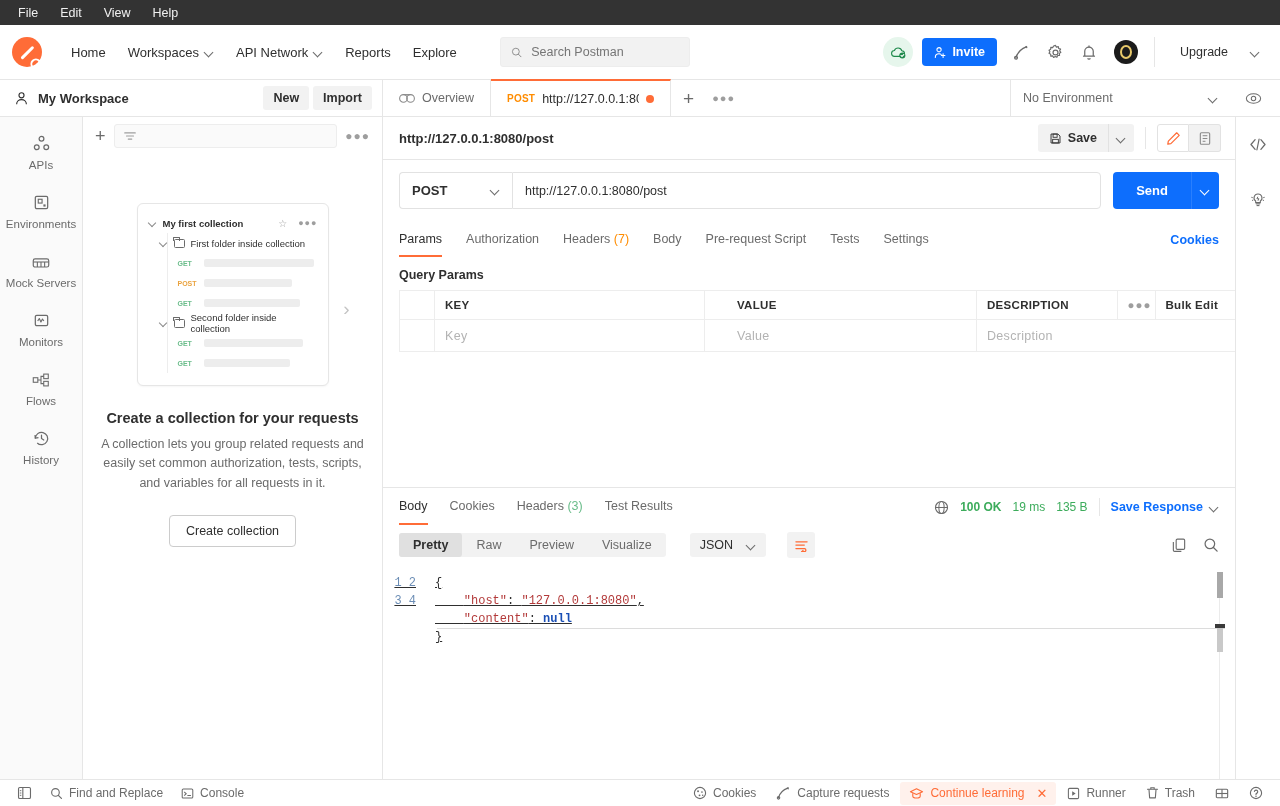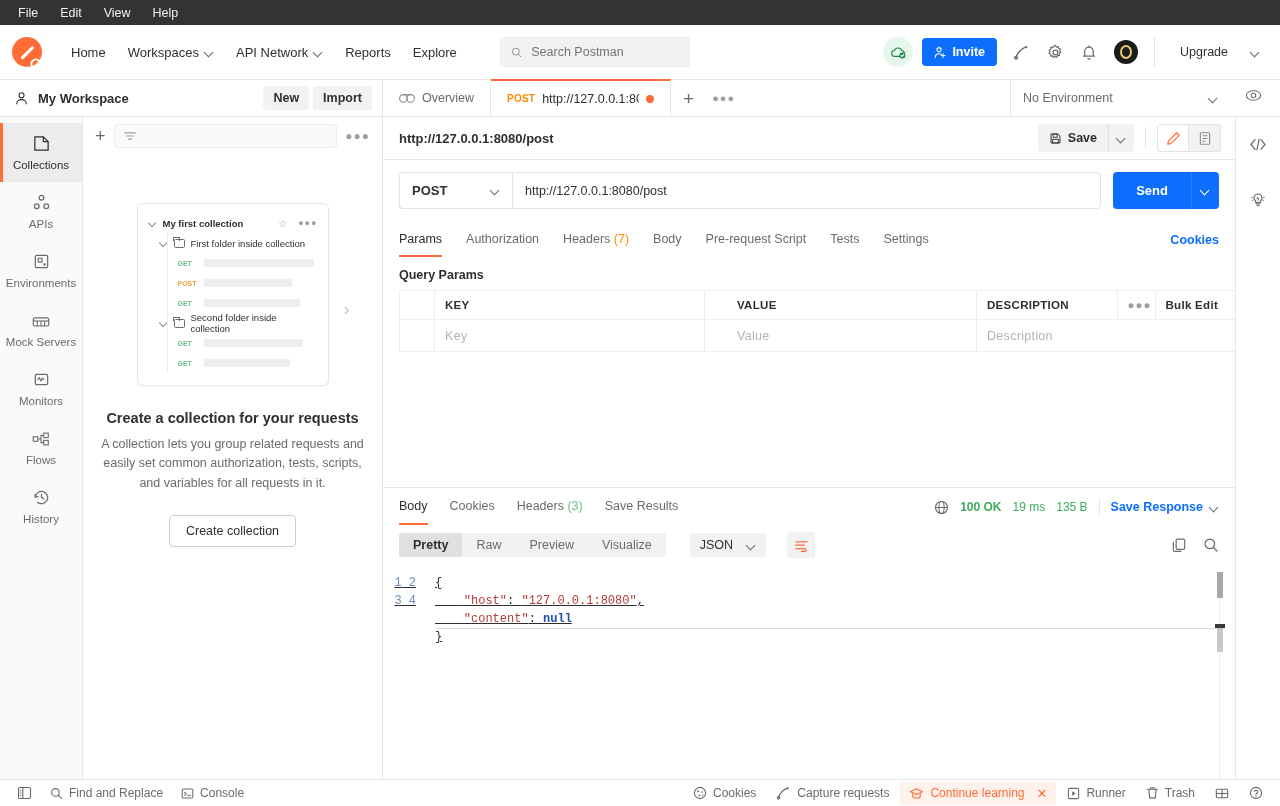--- a/index.html
+++ b/index.html
@@ -111,21 +111,21 @@
     color: #2f2f2f; background: #fff;
     border-top: 2px solid #ff6c37; margin-top: -1px;
   }
   .tab .method { font-size: 10px; font-weight: bold; color: #ff8c00; letter-spacing:.2px;}
   .tab .tlabel { overflow: hidden; text-overflow: clip; white-space: nowrap; }
   .dot-unsaved { width: 8px; height: 8px; border-radius: 50%; background: #ff6c37; flex:0 0 8px;}
   .tabplus { display: flex; align-items: center; padding: 0 12px; gap: 18px; color:#6b6b6b;}
   .tabplus .pl { font-size: 19px; line-height: 1; cursor: pointer; color: #6b6b6b; }
   .envbar {
     width: 270px; flex: 0 0 270px; border-left: 1px solid #e6e6e6;
-    display: flex; padding: 0 12px; gap: 20px;
+    display: flex; align-items: center; padding: 0 12px; gap: 20px;
   }
   .envsel { flex: 1; display: flex; align-items: center; color: #6b6b6b; font-size: 12.5px; cursor: pointer;}
   .envsel .caret { margin-left: auto; }
 
   
   .body { flex: 1; display: flex; min-height: 0; }
 
   
   .rail {
     width: 83px; flex: 0 0 83px; background: #fafafa;
@@ -486,27 +486,20 @@
             <ellipse cx="10" cy="7" rx="8.4" ry="5.6" fill="none" stroke="#6b6b6b" stroke-width="1.2"></ellipse>
             <circle cx="10" cy="7" r="2.6" fill="none" stroke="#6b6b6b" stroke-width="1.2"></circle>
           </svg>
       </div>
     </div>
   </div>
 
   <div class="body">
 
     <div class="rail">
-      <div class="railitem active">
-        <svg width="19" height="19" viewBox="0 0 20 20">
-            <path d="M3 3h9l5 5v9H3z" fill="none" stroke="#2f2f2f" stroke-width="1.3" stroke-linejoin="round"></path>
-            <path d="M12 3v5h5" fill="none" stroke="#2f2f2f" stroke-width="1.3" stroke-linejoin="round"></path>
-          </svg>
-        <span>Collections</span>
-      </div>
       <div class="railitem">
         <svg width="19" height="19" viewBox="0 0 20 20">
             <circle cx="10" cy="5" r="2.5" fill="none" stroke="#6b6b6b" stroke-width="1.3"></circle>
             <circle cx="5" cy="14" r="2.5" fill="none" stroke="#6b6b6b" stroke-width="1.3"></circle>
             <circle cx="15" cy="14" r="2.5" fill="none" stroke="#6b6b6b" stroke-width="1.3"></circle>
           </svg>
         <span>APIs</span>
       </div>
       <div class="railitem">
         <svg width="19" height="19" viewBox="0 0 20 20">
@@ -697,21 +690,21 @@
         </tbody>
       </table>
 
       <div class="paramsfill"></div>
 
       <div class="respane">
         <div class="resphead">
           <div class="rsptab active"><span>Body</span></div>
           <div class="rsptab"><span>Cookies</span></div>
           <div class="rsptab"><span>Headers</span> <span class="cnt">(3)</span></div>
-          <div class="rsptab"><span>Save Results</span></div>
+          <div class="rsptab"><span>Test Results</span></div>
 
           <div class="respmeta">
             <svg width="15" height="15" viewBox="0 0 16 16">
                 <circle cx="8" cy="8" r="6.4" fill="none" stroke="#6b6b6b" stroke-width="1.2"></circle>
                 <ellipse cx="8" cy="8" rx="2.8" ry="6.4" fill="none" stroke="#6b6b6b" stroke-width="1.1"></ellipse>
                 <line x1="1.7" y1="8" x2="14.3" y2="8" stroke="#6b6b6b" stroke-width="1.1"></line>
               </svg>
             <span class="stat-ok">100 OK</span>
             <span class="stat-m">19 ms</span>
             <span class="stat-m">135 B</span>

